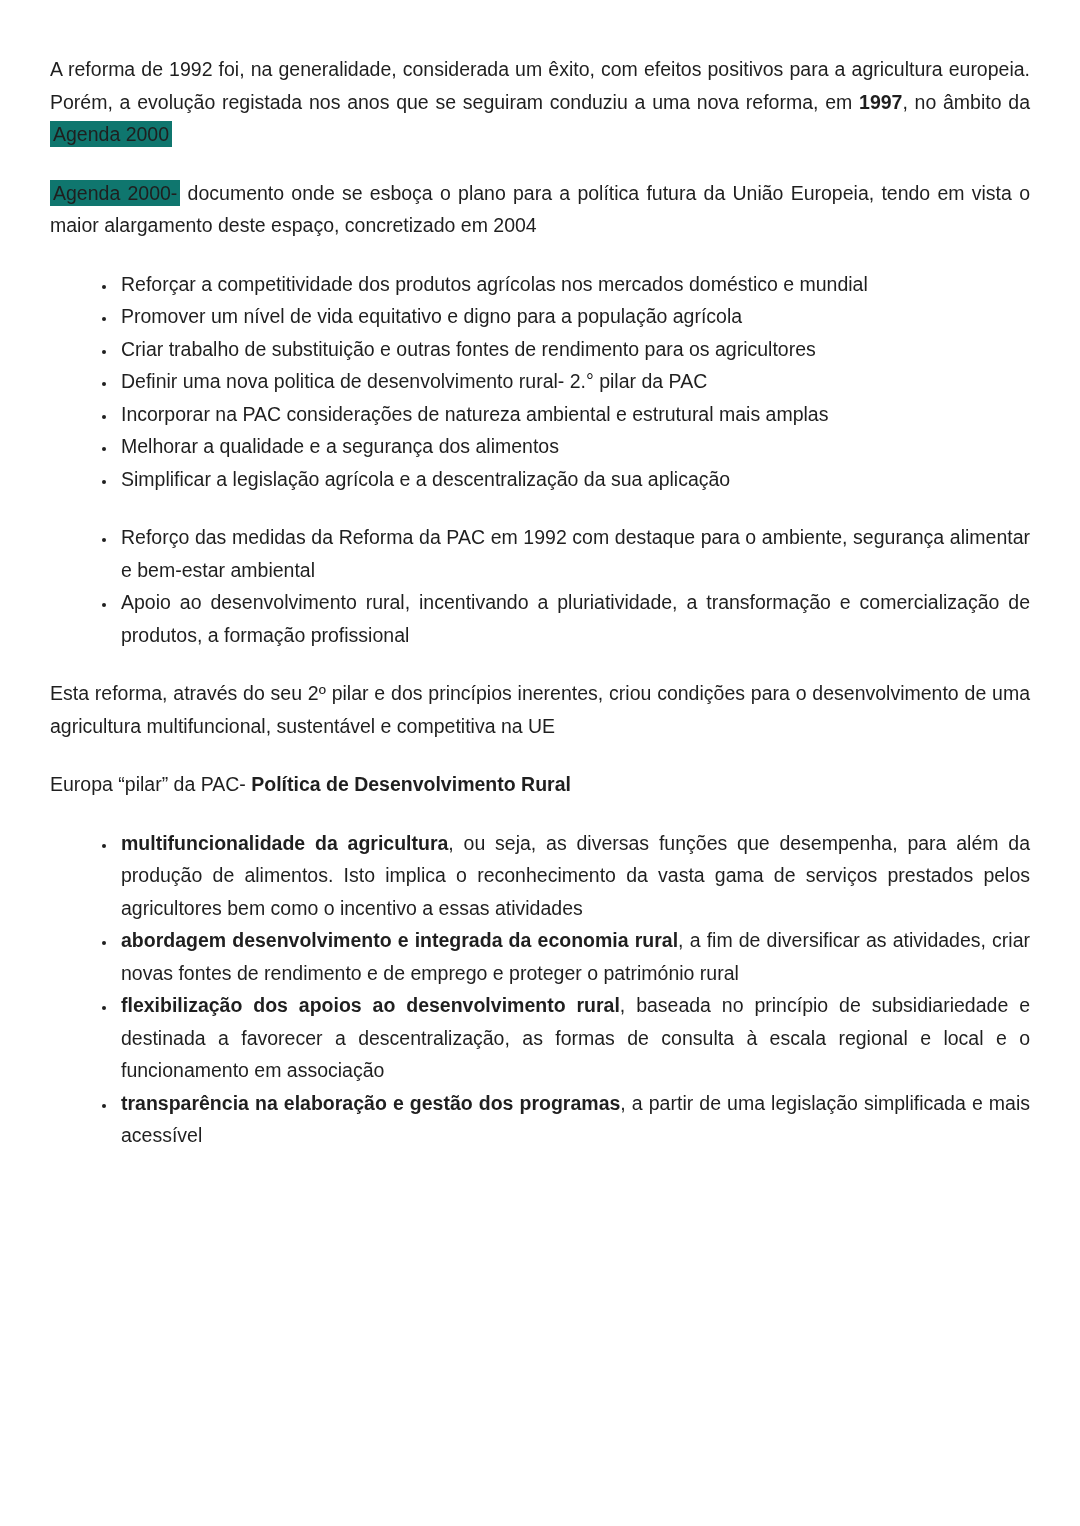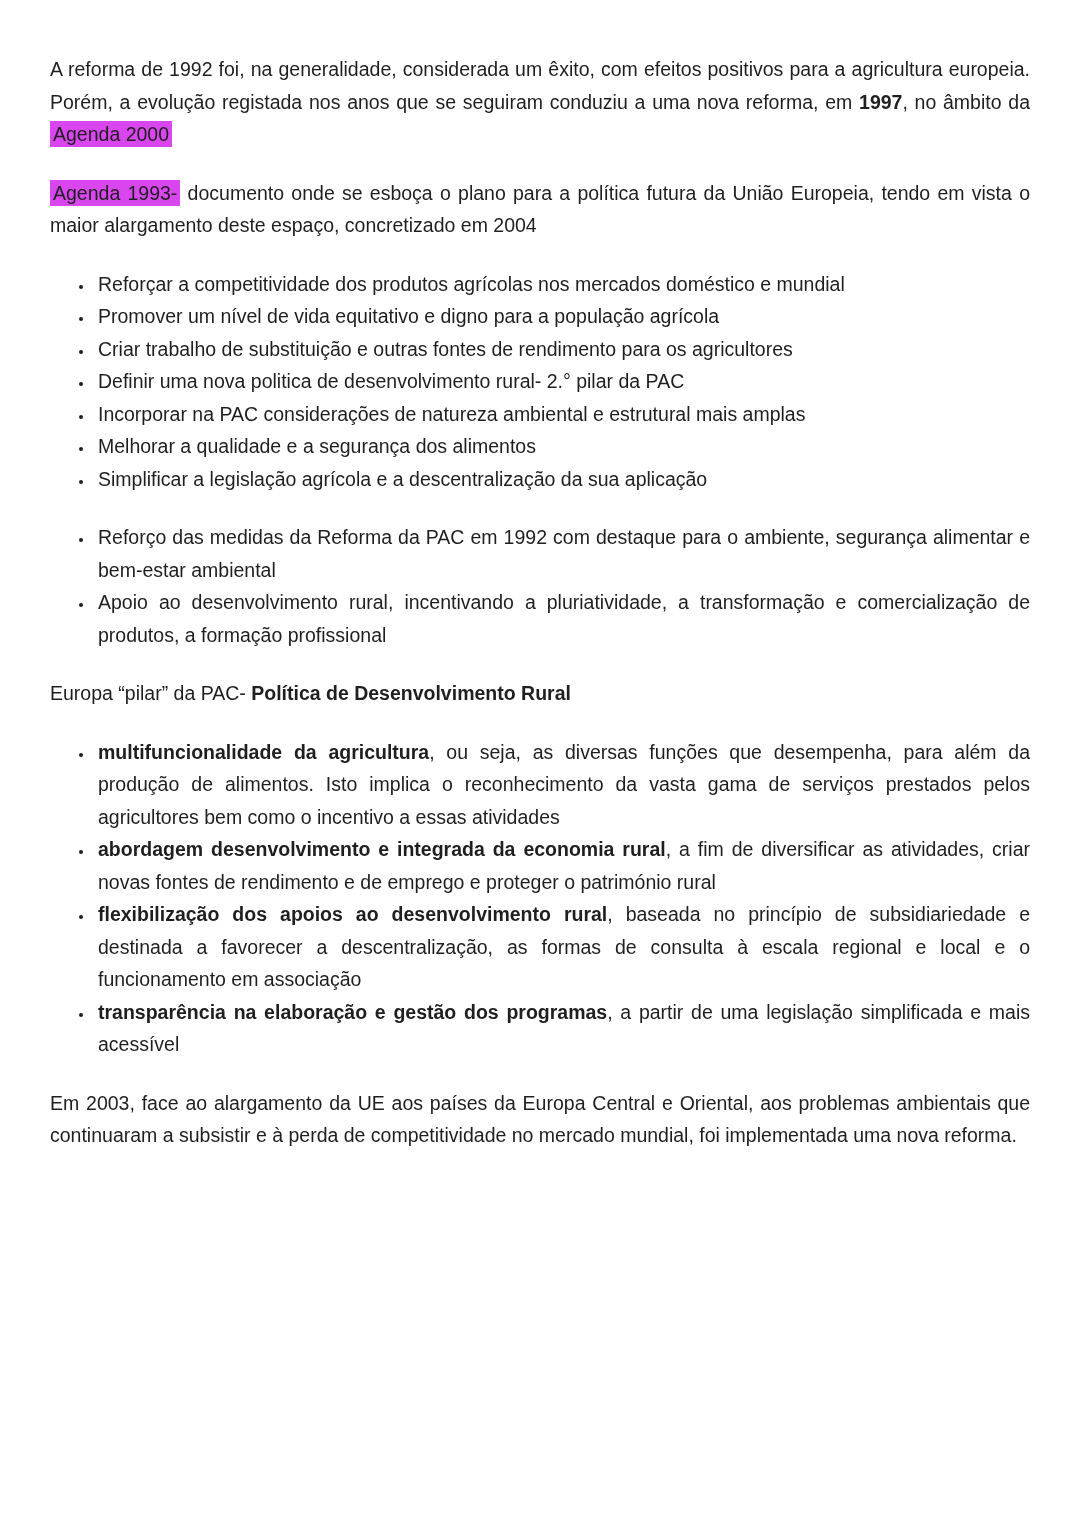--- a/index.html
+++ b/index.html
@@ -24,65 +24,66 @@
   .doc p {
     margin: 0 0 26px 0;
   }
   .doc ul {
     margin: 0 0 26px 0;
     padding: 0 0 0 44px;
     list-style: disc;
   }
   .doc li {
     padding-left: 4px;
+    margin-left: 23px;
   }
   .doc li::marker {
     font-size: 0.72em;
   }
   .b {
     font-weight: 700;
   }
   .hl {
-    background: #d946ef;
+    background: #0f766e;
     padding: 2px 3px;
   }
 </style>
 </head>
 <body>
 
 <main class="doc">
 
   <p><span>A reforma de 1992 foi, na generalidade, considerada um êxito, com efeitos positivos para a agricultura europeia. Porém, a evolução registada nos anos que se seguiram conduziu a uma nova reforma, em </span><span class="b">1997</span><span>, no âmbito da </span><span class="hl">Agenda 2000</span></p>
 
-  <p><span class="hl">Agenda 1993-</span><span> documento onde se esboça o plano para a política futura da União Europeia, tendo em vista o maior alargamento deste espaço, concretizado em 2004</span></p>
+  <p><span class="hl">Agenda 2000-</span><span> documento onde se esboça o plano para a política futura da União Europeia, tendo em vista o maior alargamento deste espaço, concretizado em 2004</span></p>
 
 
   <ul>
       <li><span>Reforçar a competitividade dos produtos agrícolas nos mercados doméstico e mundial</span></li>
       <li><span>Promover um nível de vida equitativo e digno para a população agrícola</span></li>
       <li><span>Criar trabalho de substituição e outras fontes de rendimento para os agricultores</span></li>
       <li><span>Definir uma nova politica de desenvolvimento rural- 2.° pilar da PAC</span></li>
       <li><span>Incorporar na PAC considerações de natureza ambiental e estrutural mais amplas</span></li>
       <li><span>Melhorar a qualidade e a segurança dos alimentos</span></li>
       <li><span>Simplificar a legislação agrícola e a descentralização da sua aplicação</span></li>
     </ul>
 
 
   <ul>
       <li><span>Reforço das medidas da Reforma da PAC em 1992 com destaque para o ambiente, segurança alimentar e bem-estar ambiental</span></li>
       <li><span>Apoio ao desenvolvimento rural, incentivando a pluriatividade, a transformação e comercialização de produtos, a formação profissional</span></li>
     </ul>
 
+  <p>Esta reforma, através do seu 2º pilar e dos princípios inerentes, criou condições para o desenvolvimento de uma agricultura multifuncional, sustentável e competitiva na UE</p>
 
   <p><span>Europa “pilar” da PAC- </span><span class="b">Política de Desenvolvimento Rural</span></p>
 
 
   <ul>
       <li><span class="b">multifuncionalidade da agricultura</span><span>, ou seja, as diversas funções que desempenha, para além da produção de alimentos. Isto implica o reconhecimento da vasta gama de serviços prestados pelos agricultores bem como o incentivo a essas atividades</span></li>
       <li><span class="b">abordagem desenvolvimento e integrada da economia rural</span><span>, a fim de diversificar as atividades, criar novas fontes de rendimento e de emprego e proteger o património rural</span></li>
       <li><span class="b">flexibilização dos apoios ao desenvolvimento rural</span><span>, baseada no princípio de subsidiariedade e destinada a favorecer a descentralização, as formas de consulta à escala regional e local e o funcionamento em associação</span></li>
       <li><span class="b">transparência na elaboração e gestão dos programas</span><span>, a partir de uma legislação simplificada e mais acessível</span></li>
     </ul>
 
-  <p>Em 2003, face ao alargamento da UE aos países da Europa Central e Oriental, aos problemas ambientais que continuaram a subsistir e à perda de competitividade no mercado mundial, foi implementada uma nova reforma.</p>
 
 
 </main>
 
 </body></html>

